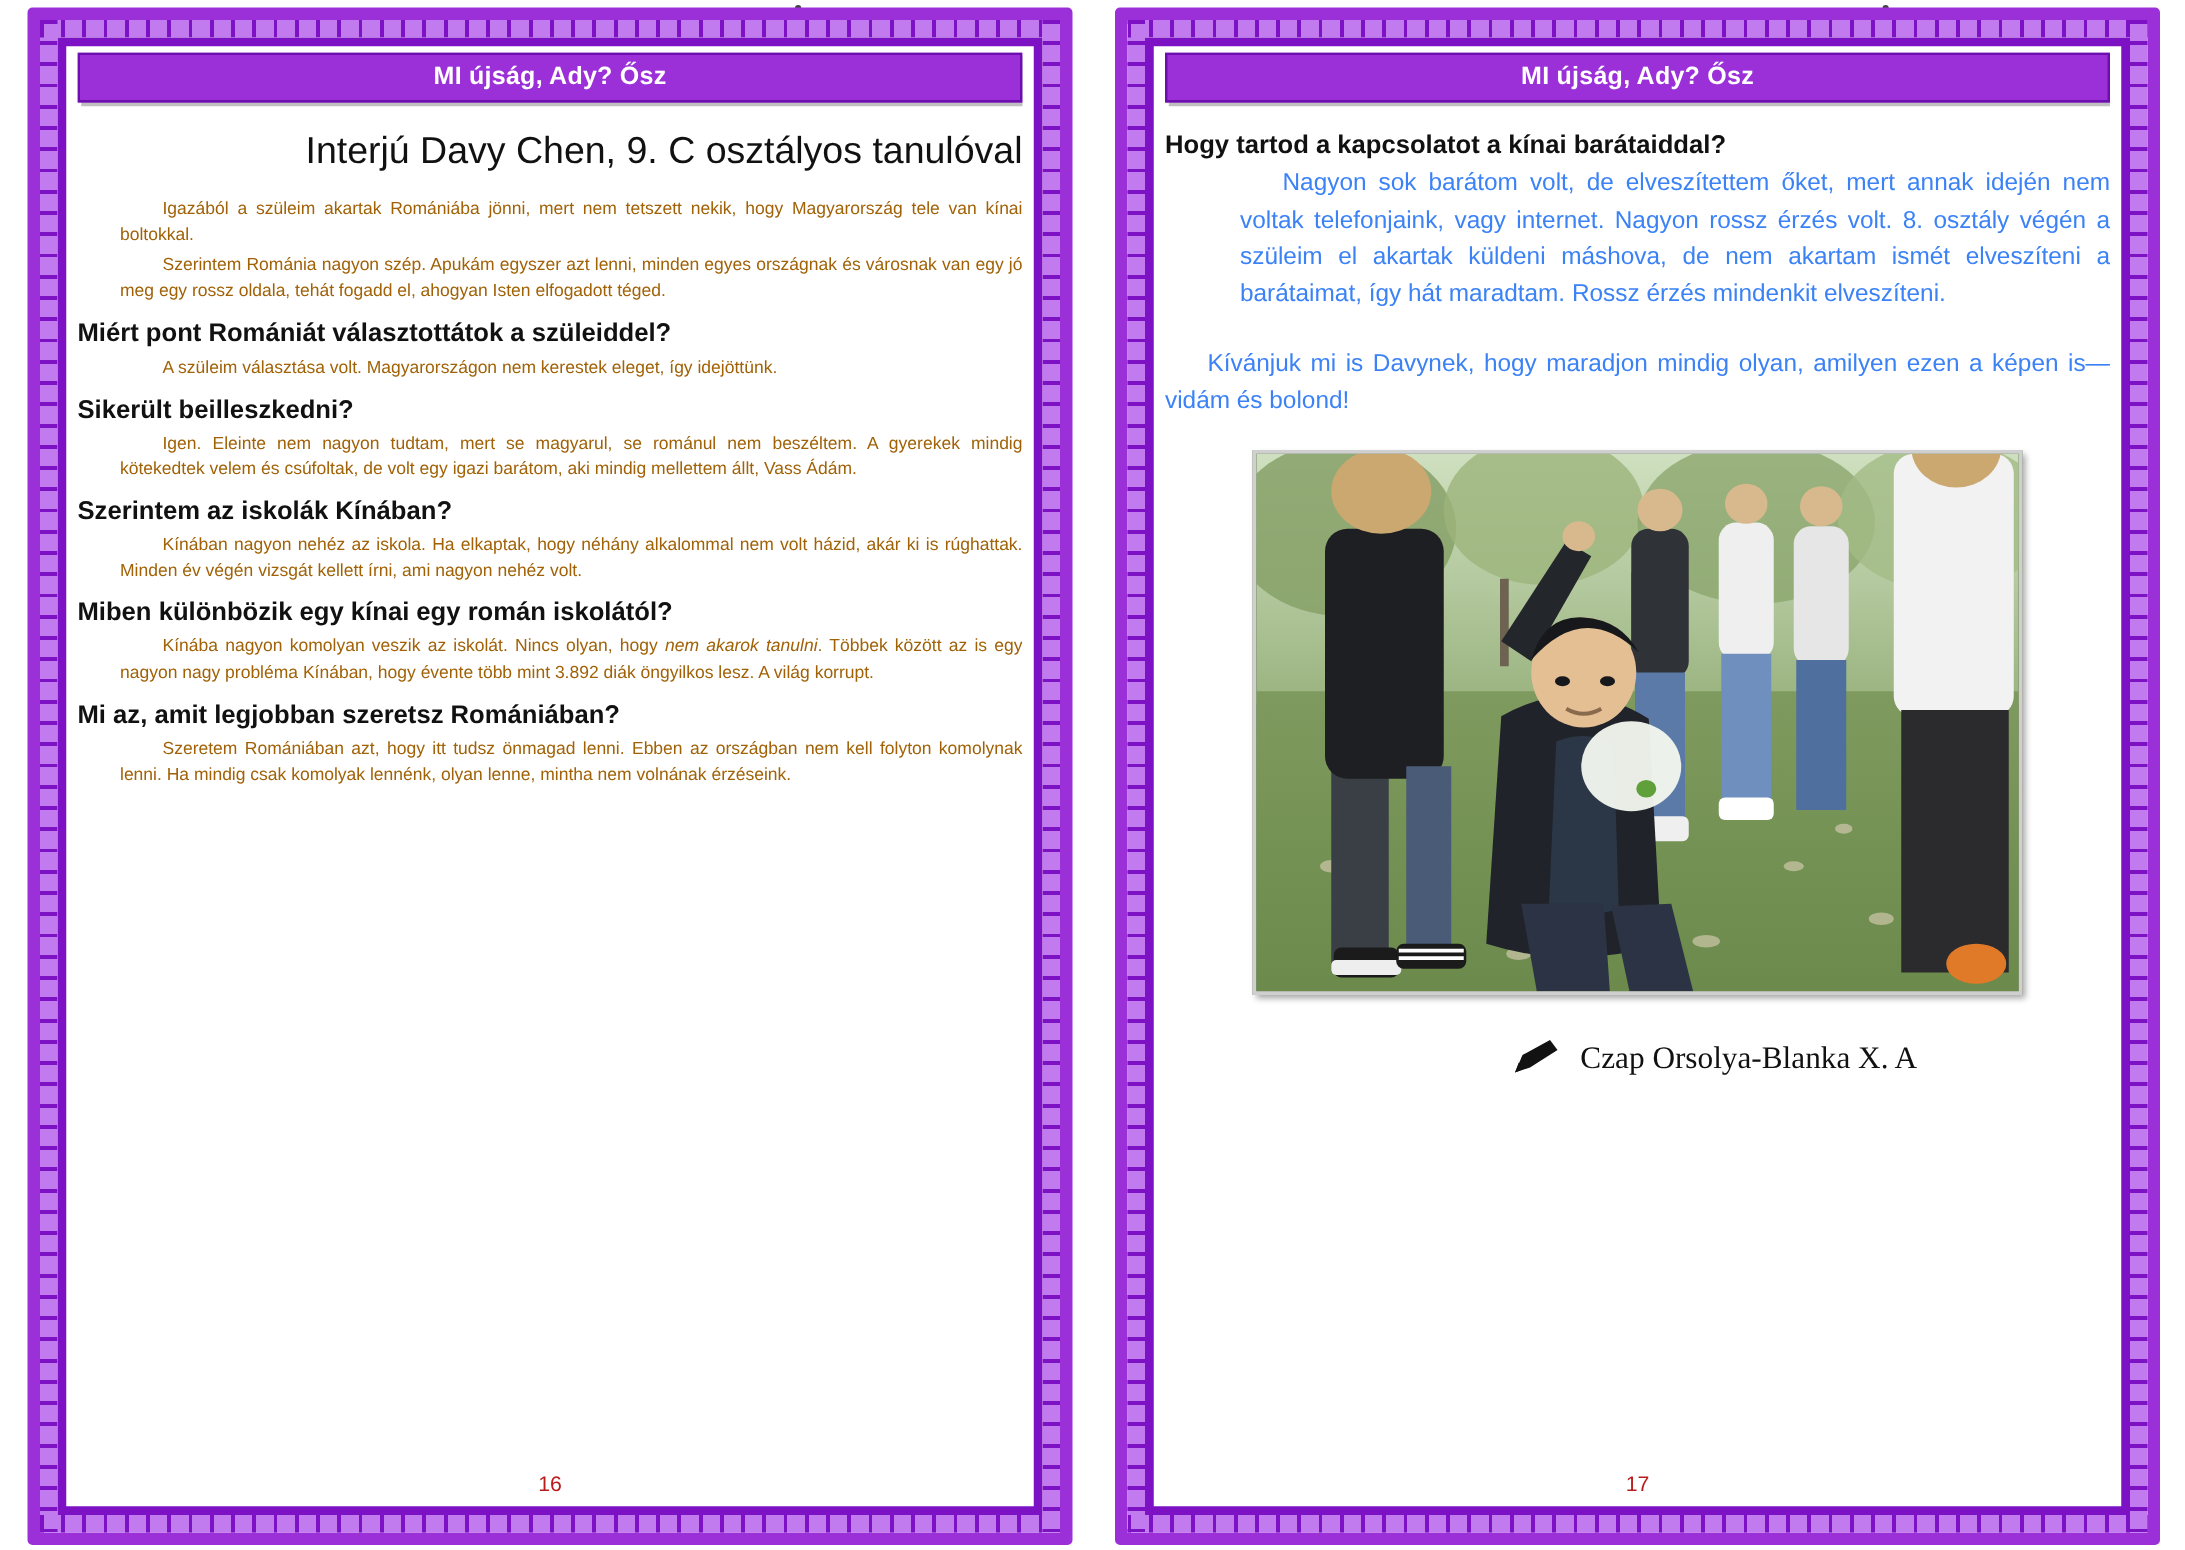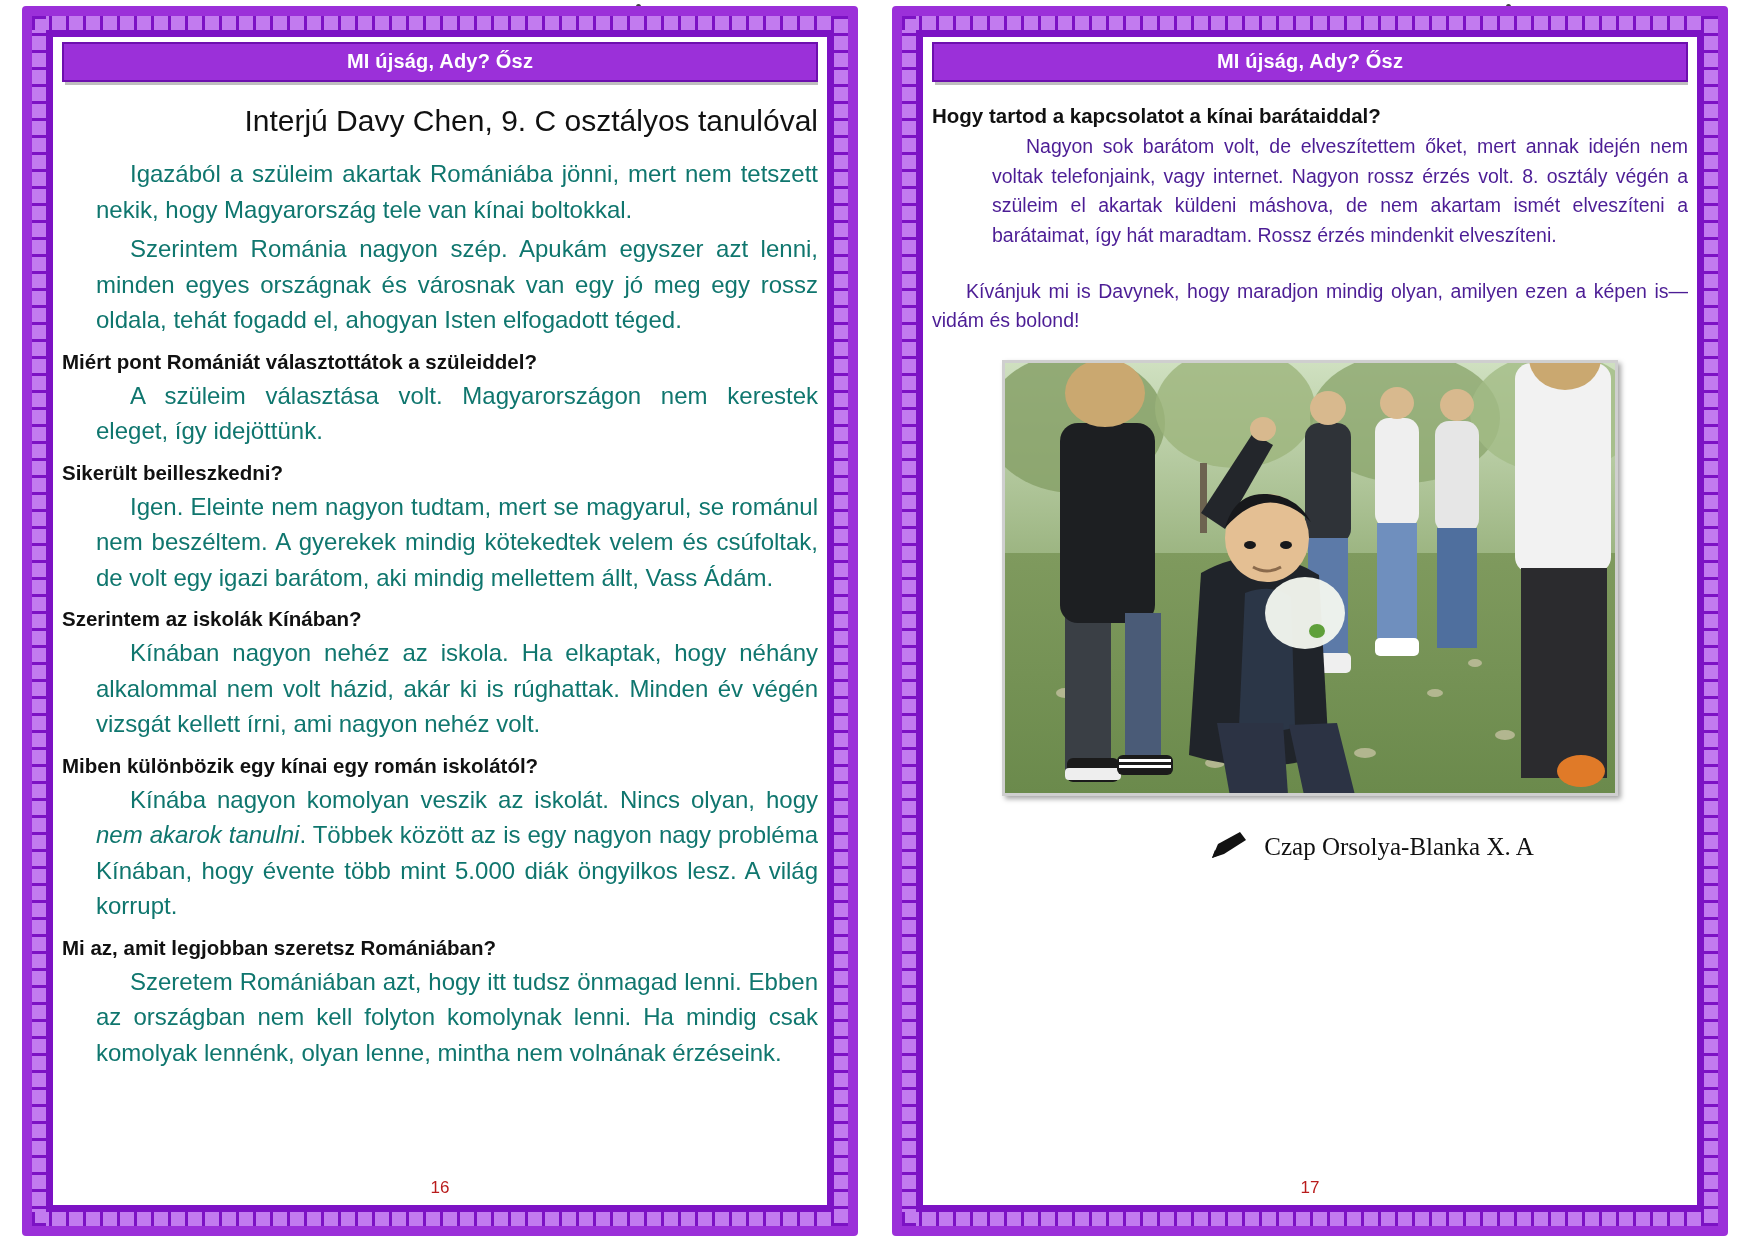--- a/index.html
+++ b/index.html
@@ -97,31 +97,31 @@
     margin: 22px 0 18px 0;
     font-weight: normal;
   }
   .q {
     font-size: 20.5px;
     font-weight: bold;
     color: #111;
     margin: 12px 0 4px 0;
   }
   .a {
-    font-size: 24px;
-    color: #0f766e;
+    font-size: 14px;
+    color: #a16207;
     text-align: justify;
     line-height: 1.48;
     margin: 0 0 4px 34px;
     text-indent: 34px;
   }
   .a em { font-style: italic; }
   .para {
     font-size: 19.5px;
-    color: #4c1d95;
+    color: #3b82f6;
     text-align: justify;
     line-height: 1.52;
     margin: 0 0 6px 0;
     text-indent: 34px;
   }
   .para.indented {
     margin-left: 60px;
   }
   .page-number {
     position: absolute;
@@ -189,21 +189,21 @@
       <div class="q">Miért pont Romániát választottátok a szüleiddel?</div>
       <p class="a">A szüleim választása volt. Magyarországon nem kerestek eleget, így idejöttünk.</p>
 
       <div class="q">Sikerült beilleszkedni?</div>
       <p class="a">Igen. Eleinte nem nagyon tudtam, mert se magyarul, se románul nem beszéltem. A gyerekek mindig kötekedtek velem és csúfoltak, de volt egy igazi barátom, aki mindig mellettem állt, Vass Ádám.</p>
 
       <div class="q">Szerintem az iskolák Kínában?</div>
       <p class="a">Kínában nagyon nehéz az iskola. Ha elkaptak, hogy néhány alkalommal nem volt házid, akár ki is rúghattak. Minden év végén vizsgát kellett írni, ami nagyon nehéz volt.</p>
 
       <div class="q">Miben különbözik egy kínai egy román iskolától?</div>
-      <p class="a"><span>Kínába nagyon komolyan veszik az iskolát. Nincs olyan, hogy </span><em>nem akarok tanulni</em><span>. Többek között az is egy nagyon nagy probléma Kínában, hogy évente több mint 5.000 diák öngyilkos lesz. A világ korrupt.</span></p>
+      <p class="a"><span>Kínába nagyon komolyan veszik az iskolát. Nincs olyan, hogy </span><em>nem akarok tanulni</em><span>. Többek között az is egy nagyon nagy probléma Kínában, hogy évente több mint 3.892 diák öngyilkos lesz. A világ korrupt.</span></p>
 
       <div class="q">Mi az, amit legjobban szeretsz Romániában?</div>
       <p class="a">Szeretem Romániában azt, hogy itt tudsz önmagad lenni. Ebben az országban nem kell folyton komolynak lenni. Ha mindig csak komolyak lennénk, olyan lenne, mintha nem volnának érzéseink.</p>
 
       <div class="page-number">16</div>
     </div>
   </div>
 
   <div class="page page-right">
     <div class="top-dot" style="left:614px; top:-2px;"></div>

